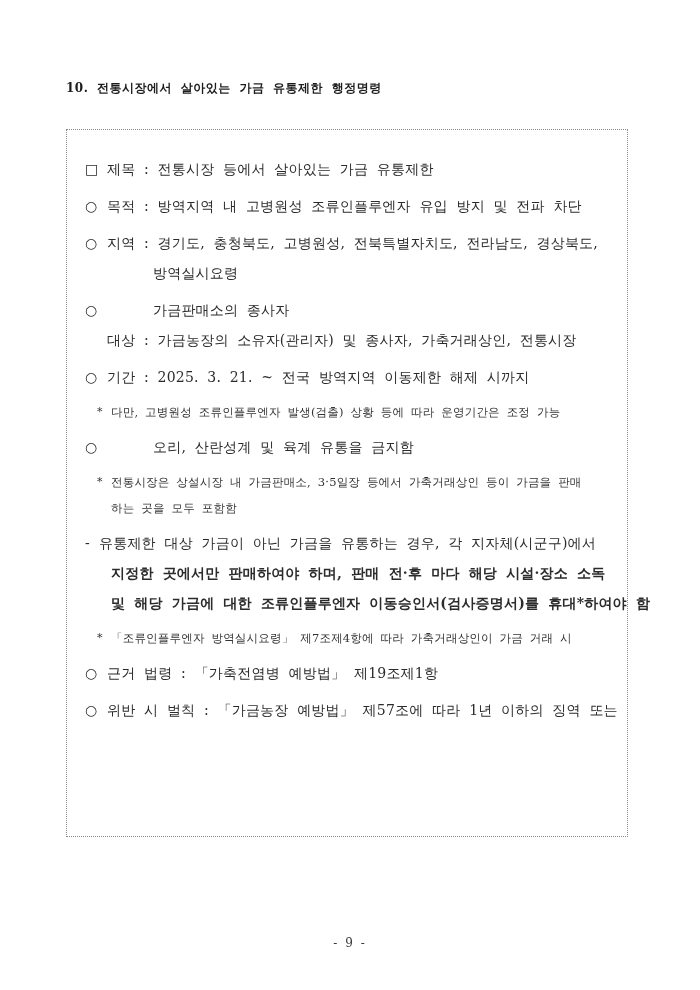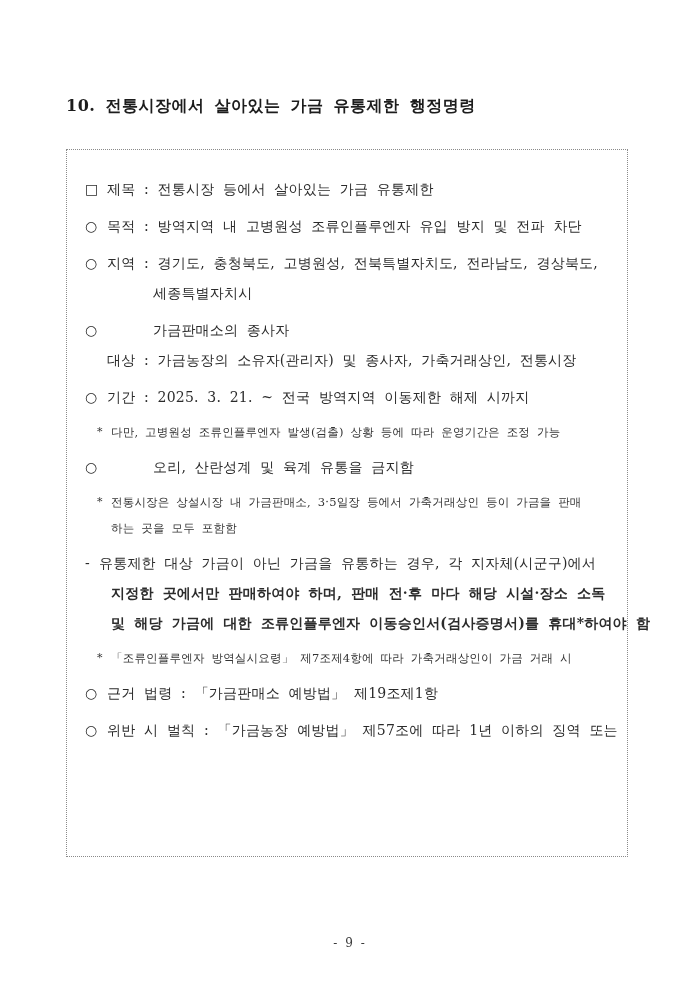--- a/index.html
+++ b/index.html
@@ -12,26 +12,26 @@
     width: 700px;
     height: 990px;
     background: #ffffff;
     font-family: "DejaVu Serif", "Liberation Serif", serif;
     color: #2b2b2b;
     box-sizing: border-box;
     padding: 80px 70px 0 66px;
     overflow: hidden;
   }
   .doc-heading {
-    font-size: 16px;
+    font-size: 12px;
     font-weight: bold;
     color: #1c1c1c;
     letter-spacing: 0.5px;
     word-spacing: 4px;
-    margin: 16px 0 32px 0;
+    margin: 0 0 32px 0;
   }
   .content-box {
     border: 1px dotted #8a8a8a;
     box-sizing: border-box;
     width: 562px;
     min-height: 708px;
     padding: 24px 14px 14px 18px;
   }
   .item {
     display: flex;
@@ -101,21 +101,21 @@
       <span class="bullet">○</span>
       <div class="content">
         <div class="line">목적 : 방역지역 내 고병원성 조류인플루엔자 유입 방지 및 전파 차단</div>
       </div>
     </div>
 
     <div class="item main">
       <span class="bullet">○</span>
       <div class="content">
         <div class="line">지역 : 경기도, 충청북도, 고병원성, 전북특별자치도, 전라남도, 경상북도,</div>
-        <div class="line cont-label2">세종특별자치시</div>
+        <div class="line cont-label2">방역실시요령</div>
       </div>
     </div>
 
     <div class="item main">
       <span class="bullet">○</span>
       <div class="content">
         <div class="line cont-label2">가금판매소의 종사자</div>
         <div class="line">대상 : 가금농장의 소유자(관리자) 및 종사자, 가축거래상인, 전통시장</div>
       </div>
     </div>
@@ -161,21 +161,21 @@
     <div class="item note">
       <span class="bullet">*</span>
       <div class="content">
         <div class="line">「조류인플루엔자 방역실시요령」 제7조제4항에 따라 가축거래상인이 가금 거래 시</div>
       </div>
     </div>
 
     <div class="item main">
       <span class="bullet">○</span>
       <div class="content">
-        <div class="line">근거 법령 : 「가금판매소 예방법」 제19조제1항</div>
+        <div class="line">근거 법령 : 「가축전염병 예방법」 제19조제1항</div>
       </div>
     </div>
 
     <div class="item main">
       <span class="bullet">○</span>
       <div class="content">
         <div class="line">위반 시 벌칙 : 「가금농장 예방법」 제57조에 따라 1년 이하의 징역 또는</div>
       </div>
     </div>
 

